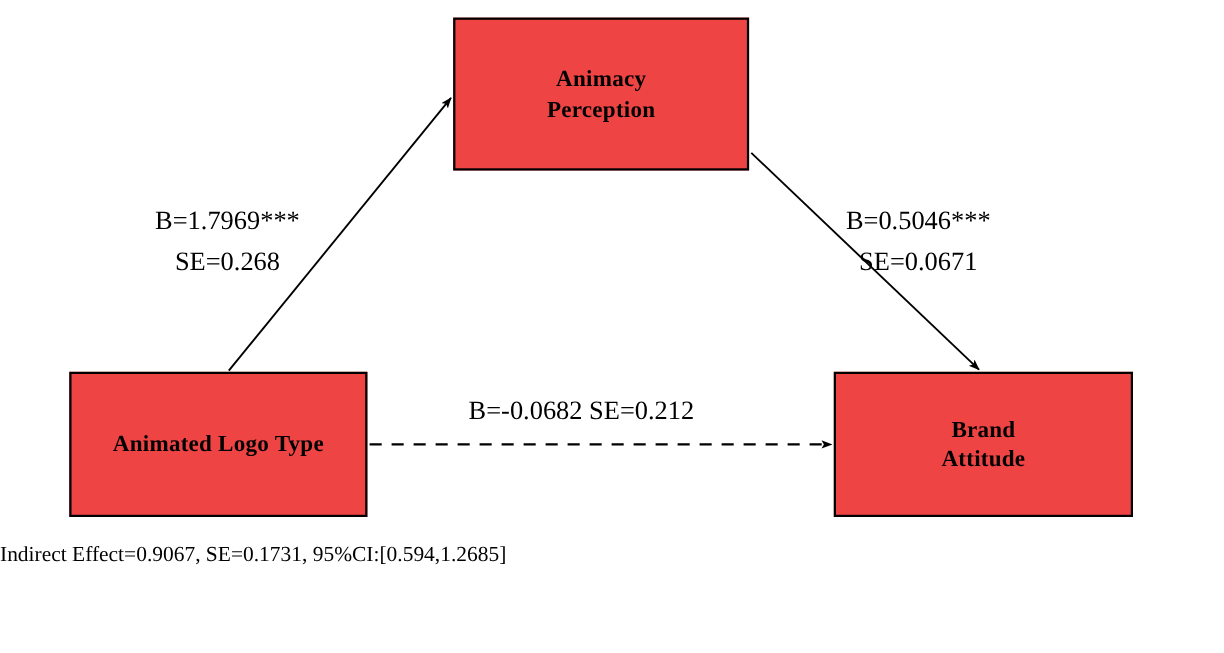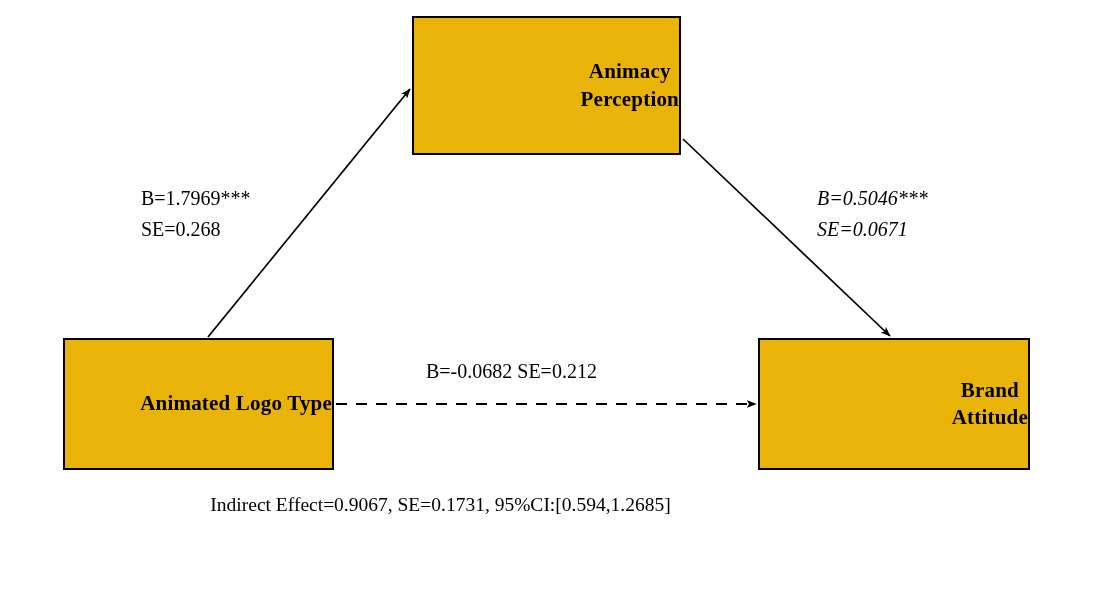--- a/index.html
+++ b/index.html
@@ -21,24 +21,24 @@
     left: 0;
     top: 0;
     width: 1113px;
     height: 594px;
     pointer-events: none;
   }
   .node-box {
     position: absolute;
     box-sizing: border-box;
     border: 2.5px solid #000000;
-    background: #eab308;
+    background: #ef4444;
     display: flex;
     align-items: center;
-    justify-content: flex-end;
+    justify-content: center;
     text-align: center;
   }
   .node-label {
     font-weight: bold;
     font-size: 21px;
     line-height: 1.30;
     letter-spacing: 0.2px;
     white-space: pre-line;
   }
   #node-animacy {
@@ -54,44 +54,42 @@
     height: 132px;
   }
   #node-brand {
     left: 758px;
     top: 338px;
     width: 272px;
     height: 132px;
   }
   .path-label {
     position: absolute;
-    font-size: 20px;
+    font-size: 24px;
     line-height: 1.56;
     white-space: pre-line;
-    text-align: left;
+    text-align: center;
   }
   #label-a {
     left: 141px;
     top: 183px;
   }
   #label-b {
-    left: 817px;
+    left: 769px;
     top: 183px;
-    font-style: italic;
   }
   #label-c {
     left: 426px;
     top: 356px;
     white-space: nowrap;
   }
   .caption {
     position: absolute;
     width: 881px;
     left: 0;
-    text-align: center;
     font-size: 19.5px;
     white-space: nowrap;
   }
   #caption-indirect { top: 494px; }
   #caption-total    { top: 532px; }
 </style>
 </head>
 <body>
 
 <div id="canvas">

